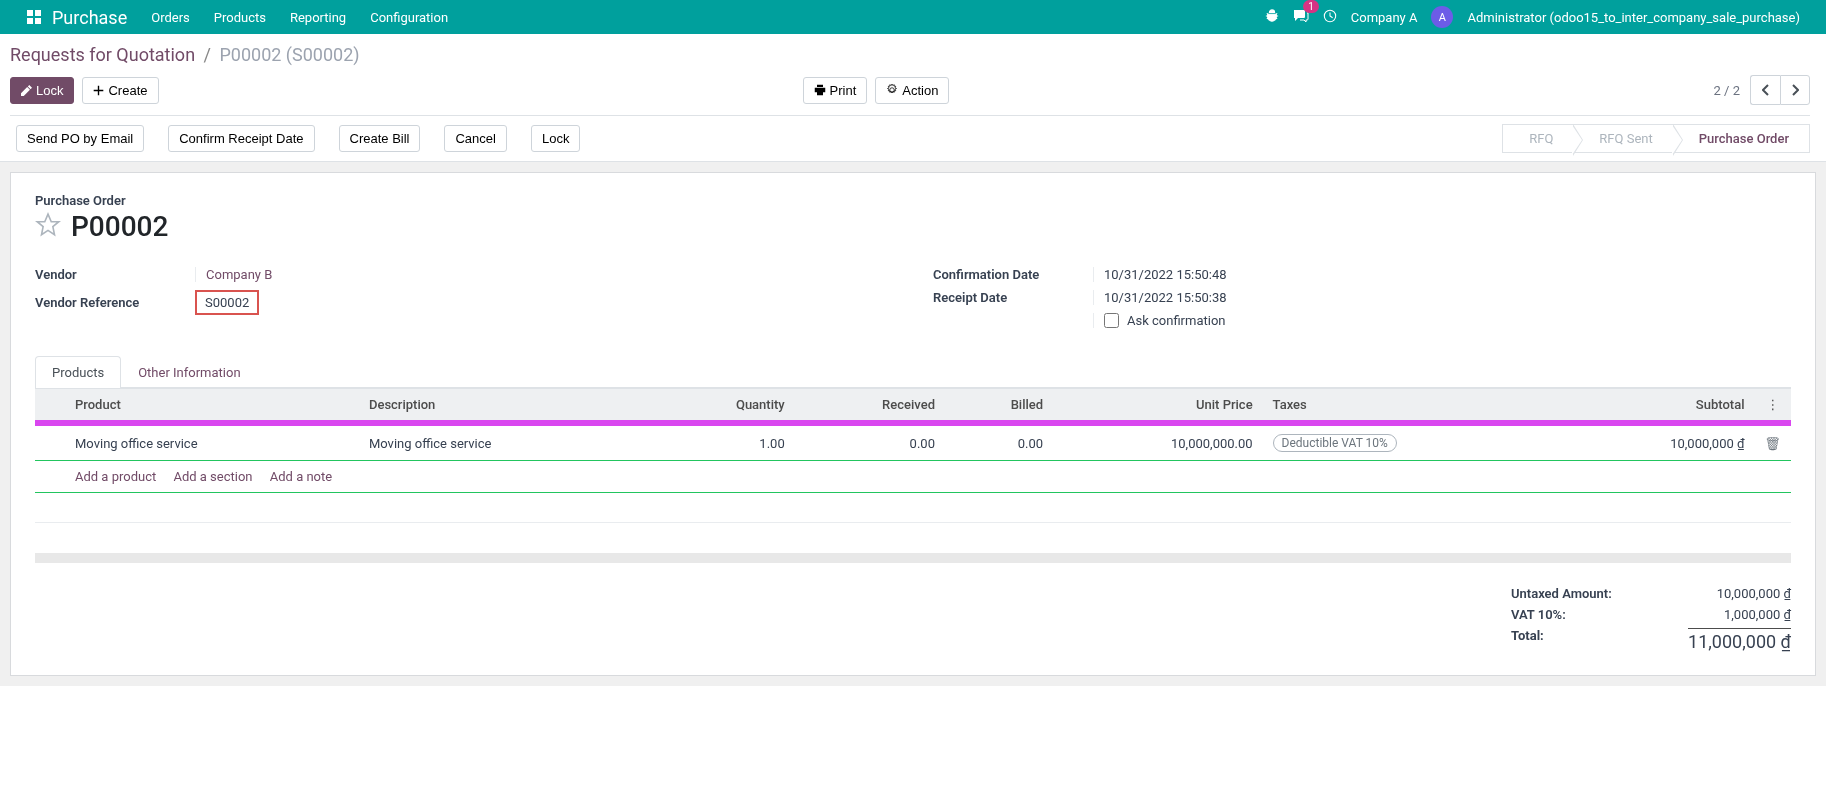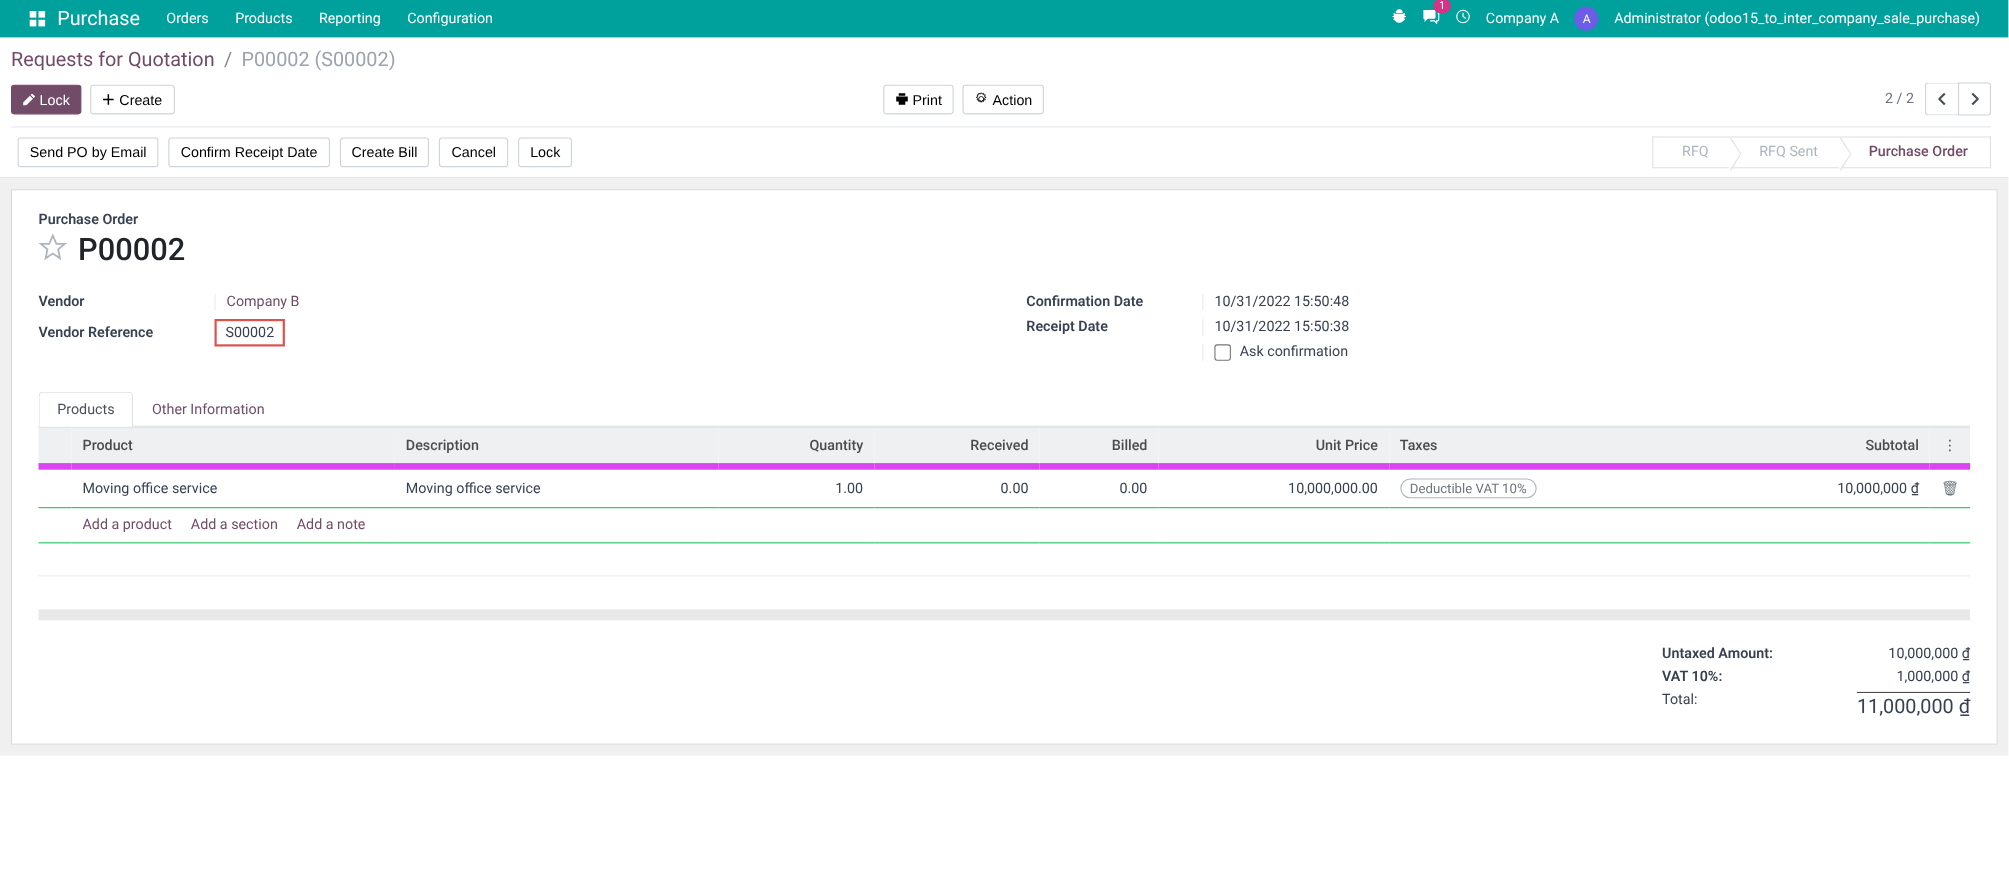--- a/index.html
+++ b/index.html
@@ -29,21 +29,21 @@
 .btn { border: 1px solid #ced4da; background: #fff; padding: 5px 10px; border-radius: 3px; cursor: pointer; font-size: 13px; display: inline-flex; align-items: center; gap: 4px; }
 .btn-primary { background: #714b67; color: #fff; border-color: #714b67; }
 .actions-row .center { margin-left: auto; margin-right: auto; display: flex; gap: 8px; transform: translateX(-60px);}
 .actions-row .pager { display: flex; align-items: center; gap: 10px; color: #6b7280;}
 .pager .arrow-btn { border: 1px solid #ced4da; width: 30px; height: 30px; display:flex; align-items:center; justify-content:center; cursor:pointer; border-radius:3px;}
 .pager .arrow-btn:first-of-type{ border-radius:3px 0 0 3px; border-right:none;}
 .pager .arrow-btn:last-of-type{ border-radius:0 3px 3px 0;}
 
 
 .statusbar { display: flex; align-items: center; padding: 8px 16px; border-bottom: 1px solid #dee2e6; background:#fff;}
-.statusbar .buttons { display: flex; gap: 9px; }
+.statusbar .buttons { display: flex; gap: 24px; }
 .statusbar .buttons .sbtn { border: 1px solid #ced4da; background: #fff; padding: 5px 10px; border-radius: 3px; cursor: pointer; font-size: 13px;}
 .statusbar .statuses { margin-left: auto; display: flex; align-items: center; }
 .status-step { position: relative; padding: 6px 20px 6px 26px; color: #adb5bd; font-size: 13px; background:#fff; border-top:1px solid #dee2e6; border-bottom:1px solid #dee2e6;}
 .status-step:first-child{border-left:1px solid #dee2e6;}
 .status-step::after { content:""; position:absolute; right:-9px; top:0; width:0;height:0; border-top:15px solid transparent; border-bottom:15px solid transparent; border-left:10px solid #fff; z-index:2;}
 .status-step::before{ content:""; position:absolute; right:-10px; top:-1px; width:0;height:0; border-top:16px solid transparent; border-bottom:16px solid transparent; border-left:10px solid #dee2e6; z-index:1;}
 .status-step.active { color: #714b67; font-weight: 500; }
 .status-step:last-child::after,.status-step:last-child::before{display:none;}
 .status-step:last-child{border-right:1px solid #dee2e6;}
 
@@ -82,21 +82,21 @@
 .add-links a { color: #714b67; margin-right: 14px; cursor: pointer; font-size:13px;}
 .spacer-bar { height: 10px; background: #e8e8e8; margin: 30px 0 20px 0;}
 .trash-icon{ color:#6c757d; cursor:pointer;}
 
 
 .totals { margin-left: auto; width: 280px;}
 .totals-row { display: flex; justify-content: space-between; padding: 3px 0; font-size: 13px;}
 .totals-row .tlabel { font-weight: 600;}
 .totals-row .tval { text-align:right;}
 .totals-row.total .tval { font-size: 18px; font-weight: 400; border-top: 1px solid #4c4c4c; padding-top:2px;}
-.totals-row.total .tlabel{ font-weight:400;}
+.totals-row.total .tlabel{ font-weight:700;}
 
 </style>
 </head>
 <body>
 
 <div class="topnav">
   <span class="apps-icon">
     <svg width="16" height="16" viewBox="0 0 16 16">
         <rect x="1" y="1" width="6" height="6"></rect>
         <rect x="9" y="1" width="6" height="6"></rect>

